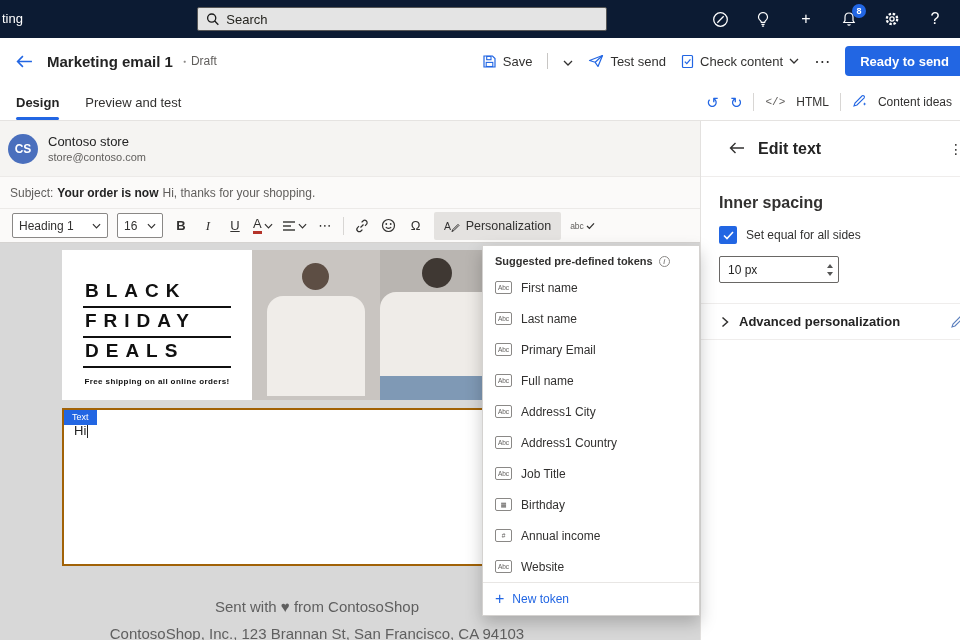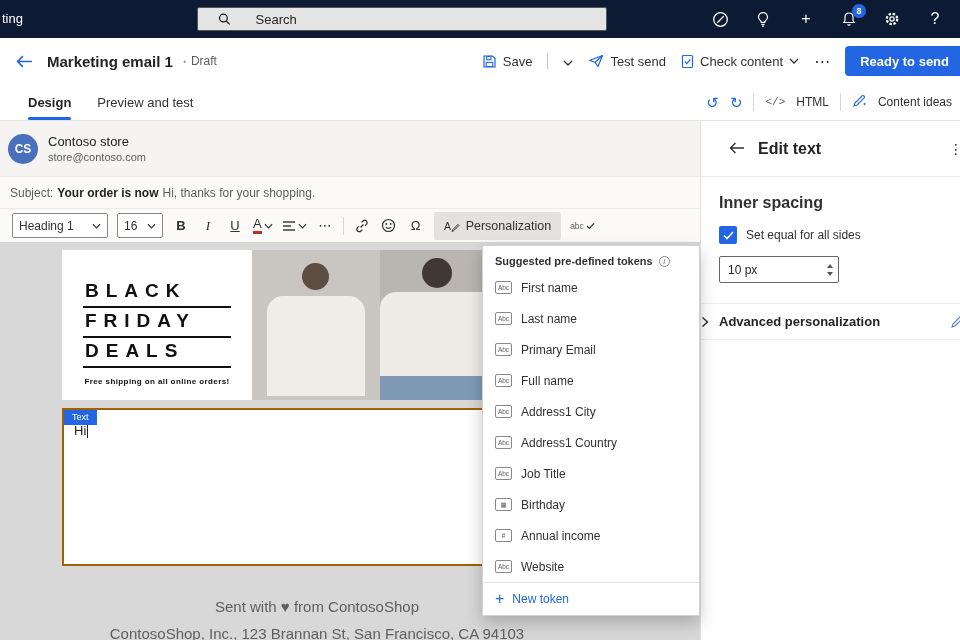--- a/index.html
+++ b/index.html
@@ -3,42 +3,42 @@
 <meta charset="utf-8">
 <style>
   *{margin:0;padding:0;box-sizing:border-box}
   html,body{width:960px;height:640px}
   body{font-family:"Liberation Sans","DejaVu Sans",sans-serif;background:#fff;overflow:hidden}
   .app{position:relative;width:960px;height:640px;overflow:hidden;background:#fff}
 
   
   .topbar{position:absolute;top:0;left:0;right:0;height:38px;background:#0c1b33;color:#fff}
   .app-label{position:absolute;left:2px;top:11px;font-size:13px;color:#fff}
-  .searchbox{position:absolute;left:197px;top:7px;width:410px;height:24px;background:#e4e4e4;border:1px solid #565656;border-radius:2px;display:flex;align-items:center;padding:0 20px;gap:25px}
+  .searchbox{position:absolute;left:197px;top:7px;width:410px;height:24px;background:#e4e4e4;border:1px solid #565656;border-radius:2px;display:flex;align-items:center;padding:0 8px;gap:7px}
   .searchbox input{border:0;background:transparent;outline:none;font-size:13px;color:#1b1b1b;width:100%;font-family:inherit}
   .searchbox input::placeholder{color:#25241f}
   .topbar-icons{position:absolute;right:16px;top:0;height:38px;display:flex;align-items:center;gap:25px}
   .tb-icon{width:18px;height:18px;display:flex;align-items:center;justify-content:center;position:relative;font-size:16px;color:#fff;cursor:pointer;font-weight:300}
   .badge{position:absolute;top:-6px;right:-8px;background:#2266e3;color:#fff;font-size:9px;min-width:14px;height:14px;border-radius:7px;display:flex;align-items:center;justify-content:center;padding:0 2px;font-weight:700}
 
   
   .cmdbar{position:absolute;top:38px;left:0;right:0;height:46px;background:#fff;display:flex;align-items:center;overflow:hidden}
   .back-btn{margin-left:16px;cursor:pointer;display:flex}
   .doc-title{margin-left:14px;font-size:15px;font-weight:700;color:#242424;white-space:nowrap}
   .doc-status{margin-left:10px;display:flex;align-items:center;gap:5px;color:#605e5c;font-size:12px}
   .status-dot{font-size:5px;color:#8a8886}
   .cmd-right{margin-left:auto;display:flex;align-items:center;gap:15px}
   .cmd-item{display:flex;align-items:center;gap:6px;font-size:13px;color:#323130;cursor:pointer;white-space:nowrap}
   .split-divider{width:1px;height:16px;background:#c8c6c4}
   .dots{font-size:16px;color:#323130;cursor:pointer}
   .ready-btn{height:30px;background:#2266e3;color:#fff;font-size:13px;font-weight:600;border:none;border-radius:4px;padding:0 15px;margin-right:-4px;cursor:pointer;white-space:nowrap;font-family:inherit}
 
   
   .tabbar{position:absolute;top:84px;left:0;right:0;height:37px;display:flex;align-items:center;border-bottom:1px solid #e5e3e1;background:#fff}
-  .tab{margin-left:28px;font-size:13px;color:#323130;height:100%;display:flex;align-items:center;position:relative;cursor:pointer;white-space:nowrap}
+  .tab{margin-left:16px;font-size:13px;color:#323130;height:100%;display:flex;align-items:center;position:relative;cursor:pointer;white-space:nowrap}
   .tab.active{font-weight:700;color:#242424}
   .tab.active::after{content:"";position:absolute;left:0;right:0;bottom:0;height:3px;background:#2266e3;border-radius:2px}
   .tab+.tab{margin-left:26px}
   .tab-right{margin-left:auto;display:flex;align-items:center;gap:11px;padding-right:8px}
   .glyph-btn{color:#2266e3;font-size:15px;cursor:pointer;line-height:1}
   .code-glyph{font-size:11px;color:#605e5c;font-family:"Liberation Mono","DejaVu Sans Mono",monospace;cursor:pointer}
   .tr-label{font-size:12px;color:#323130;cursor:pointer}
   .vdiv{width:1px;height:18px;background:#d8d6d4}
 
   
@@ -99,21 +99,21 @@
   .panel-section{padding:17px 18px 20px}
   .section-label{font-size:16px;font-weight:700;color:#323130}
   .check-row{display:flex;align-items:center;gap:9px;margin-top:14px;cursor:pointer}
   .checkbox{width:18px;height:18px;background:#2266e3;border-radius:2px;display:flex;align-items:center;justify-content:center;flex-shrink:0}
   .check-label{font-size:12px;color:#323130}
   .spinbox{margin-top:12px;width:120px;height:27px;border:1px solid #696765;border-radius:2px;background:#fff;display:flex;align-items:center}
   .spinbox input{flex:1;border:0;outline:0;font-size:12px;color:#242424;padding-left:8px;min-width:0;background:transparent;font-family:inherit}
   .spinners{width:16px;height:100%;display:flex;flex-direction:column;align-items:center;justify-content:center;gap:4px;cursor:pointer}
   .tri-up{width:0;height:0;border-left:3.5px solid transparent;border-right:3.5px solid transparent;border-bottom:4.5px solid #555}
   .tri-down{width:0;height:0;border-left:3.5px solid transparent;border-right:3.5px solid transparent;border-top:4.5px solid #555}
-  .adv-row{border-top:1px solid #efedec;border-bottom:1px solid #efedec;height:37px;display:flex;align-items:center;padding:0 0 0 0;gap:10px;position:relative;cursor:pointer}
+  .adv-row{border-top:1px solid #efedec;border-bottom:1px solid #efedec;height:37px;display:flex;align-items:center;padding:0 0 0 20px;gap:10px;position:relative;cursor:pointer}
   .adv-label{font-size:13px;font-weight:700;color:#242424}
   .adv-icon{position:absolute;right:-5px;top:10px}
 </style>
 </head>
 <body>
 
 <div class="app">
 
   <header class="topbar">
     <span class="app-label">ting</span>

